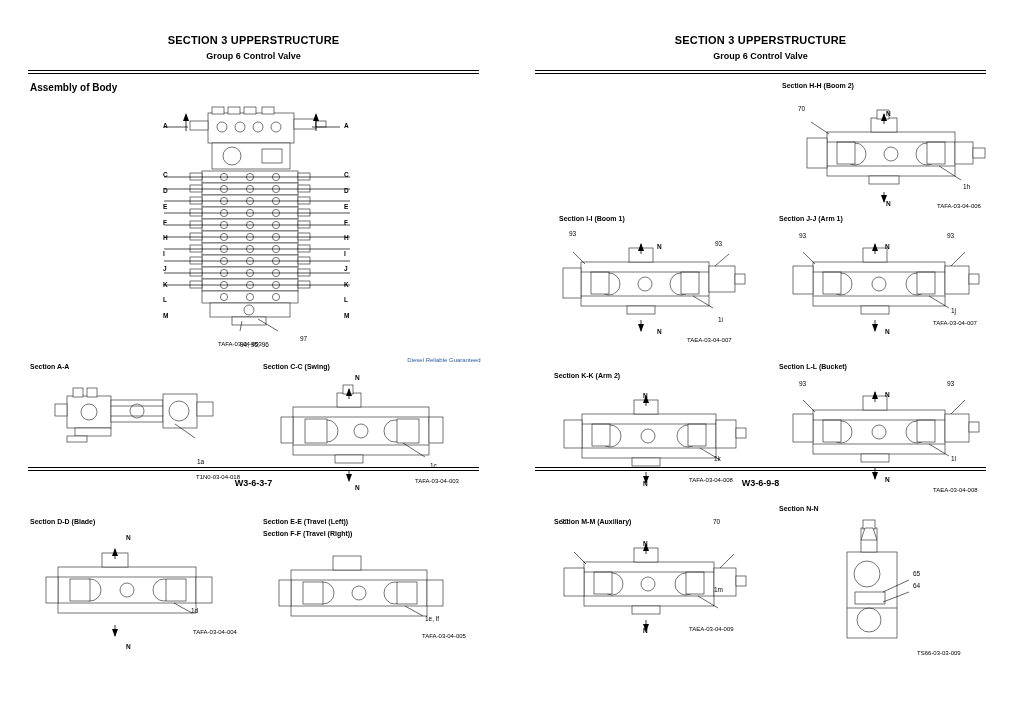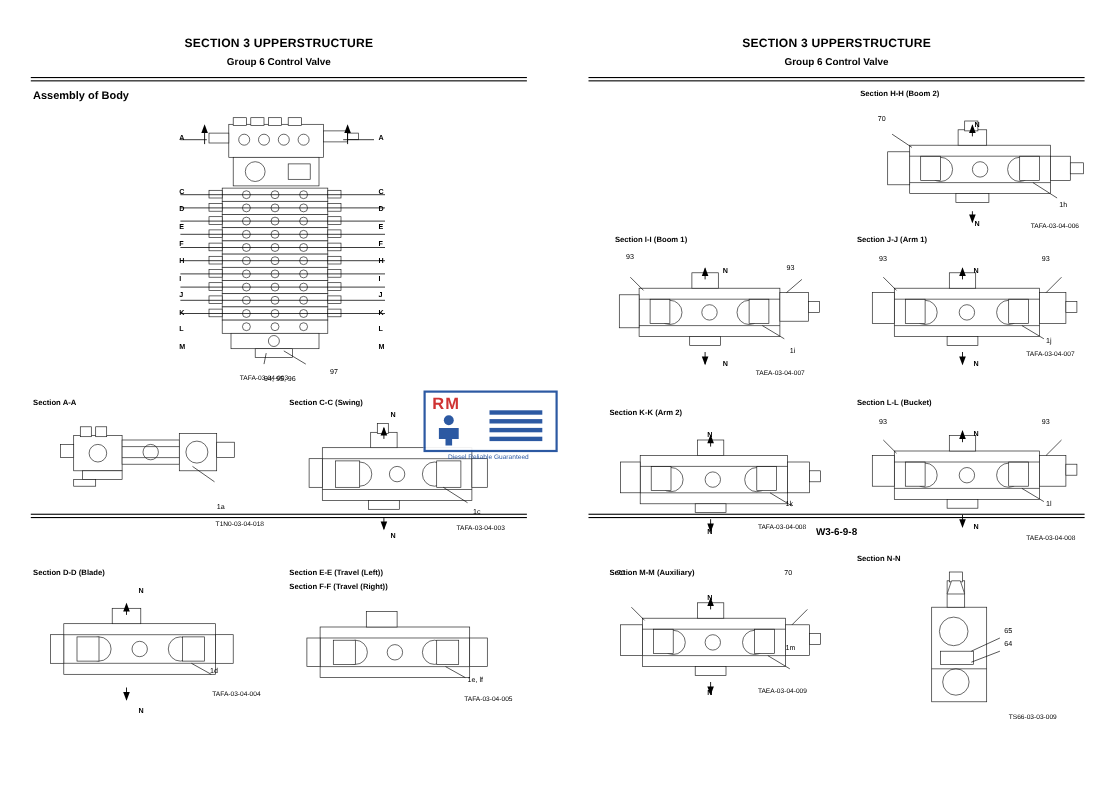--- a/index.html
+++ b/index.html
@@ -310,20 +310,21 @@
       <g stroke="#000" stroke-width="0.6" fill="none">
           <path d="M130 58 L148 68"></path>
         </g>
     </svg>
   </div>
   <div class="lbl" style="left:425px;top:615px;">1e, lf</div>
   <div class="code" style="left:422px;top:633px;">TAFA-03-04-005</div>
 
   <div class="rule-bot"></div>
   <div class="rule-bot2"></div>
+  <div class="footer">W3-6-3-7</div>
 </div>
 
 <div class="page right">
 
   <div class="hdr">
     <div class="t1">SECTION 3 UPPERSTRUCTURE</div>
     <div class="t2">Group 6 Control Valve</div>
   </div>
   <div class="rule-top"></div>
   <div class="rule-top2"></div>
@@ -573,27 +574,14 @@
   <div class="lbl" style="left:406px;top:570px;">65</div>
   <div class="lbl" style="left:406px;top:582px;">64</div>
   <div class="code" style="left:410px;top:650px;">TS66-03-03-009</div>
 
   <div class="rule-bot"></div>
   <div class="rule-bot2"></div>
   <div class="footer">W3-6-9-8</div>
 </div>
 
 <div class="wm">
-  <div class="box">
-    <div class="rm">RM</div>
-    <svg class="bars" width="52" height="34" viewBox="0 0 52 34">
-      <rect x="0" y="4" width="48" height="4" fill="#1b4b9b"></rect>
-      <rect x="0" y="12" width="48" height="4" fill="#1b4b9b"></rect>
-      <rect x="0" y="20" width="48" height="4" fill="#1b4b9b"></rect>
-      <rect x="0" y="28" width="48" height="4" fill="#1b4b9b"></rect>
-    </svg>
-    <svg style="position:absolute;left:8px;top:20px;" width="26" height="28" viewBox="0 0 26 28">
-      <circle cx="13" cy="5" r="4.5" fill="#1b4b9b"></circle>
-      <path d="M4 12 h18 v10 h-6 v6 h-6 v-6 h-6 z" fill="#1b4b9b"></path>
-    </svg>
-  </div>
   <div class="sub">Diesel Reliable Guaranteed</div>
 </div>
 
 </body></html>

